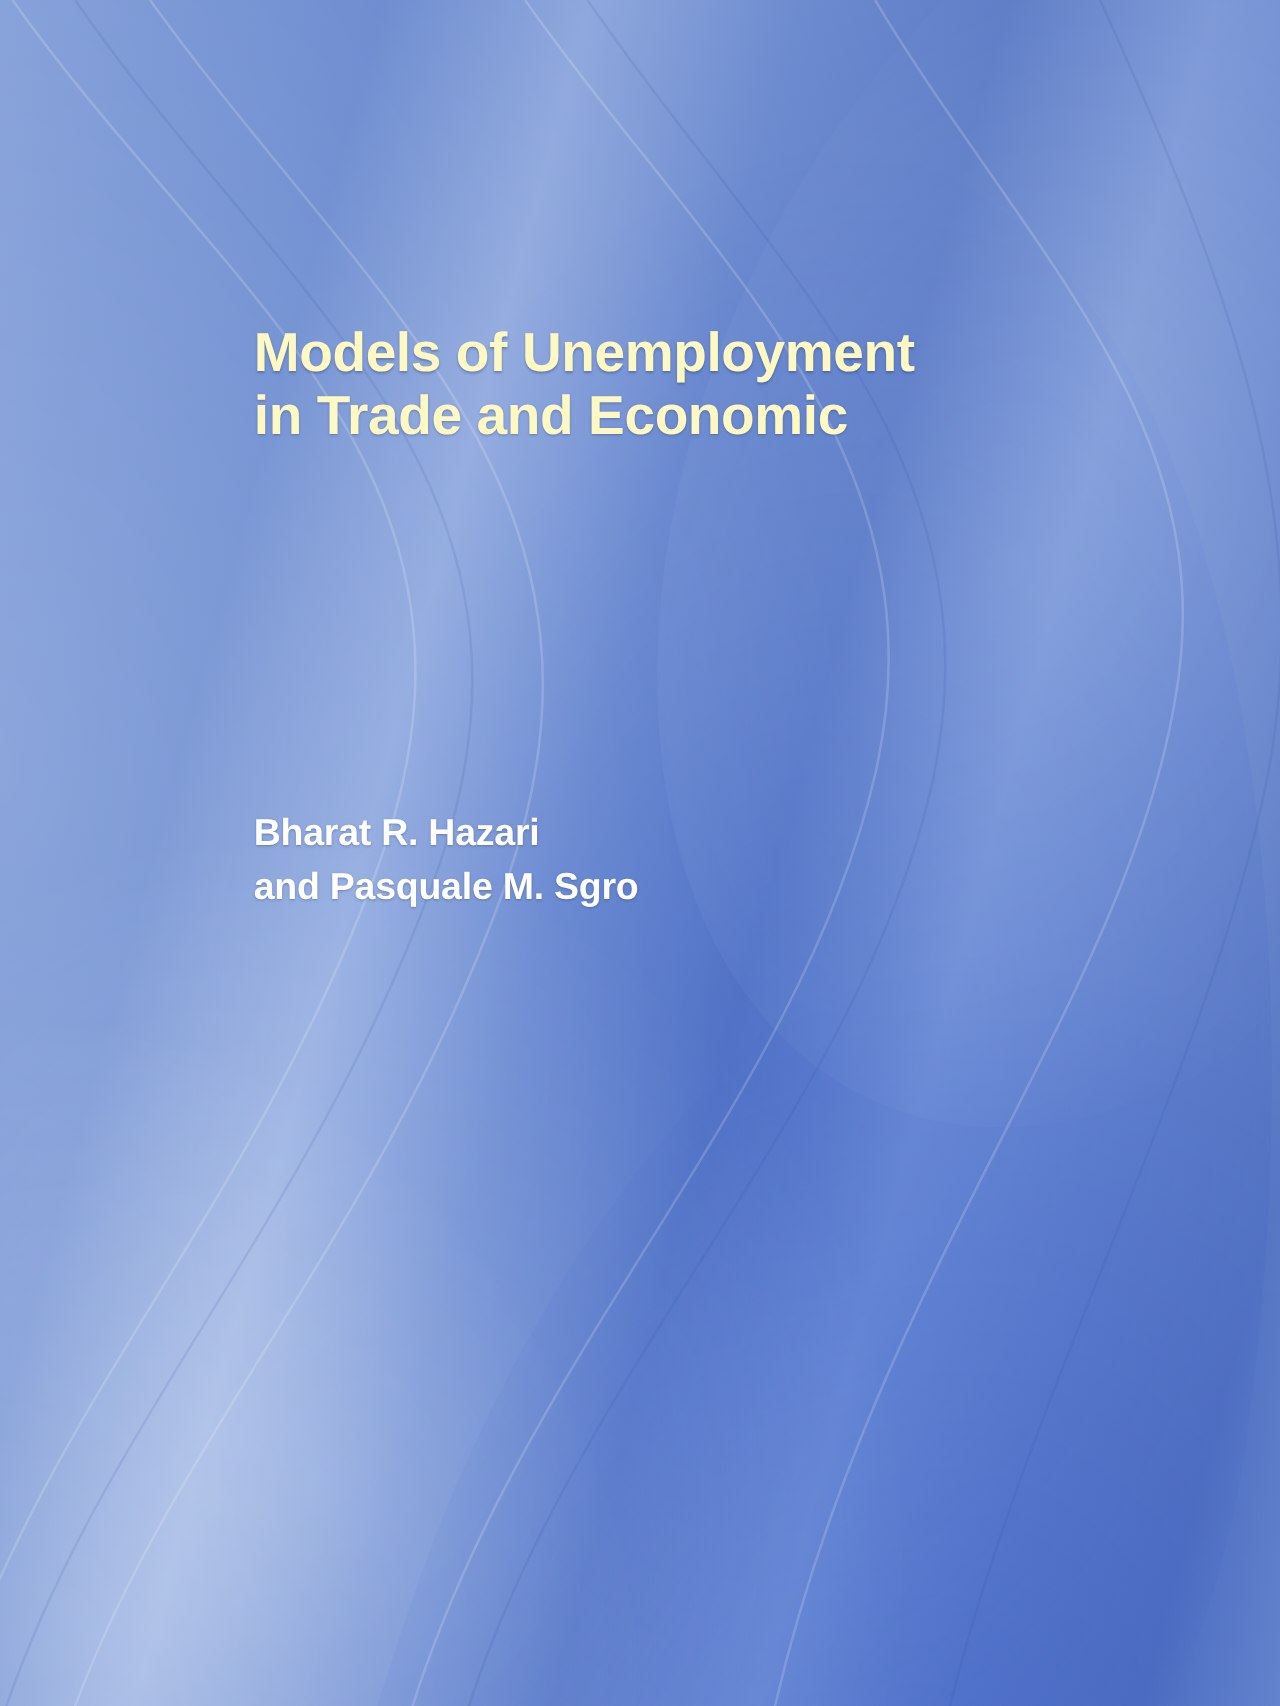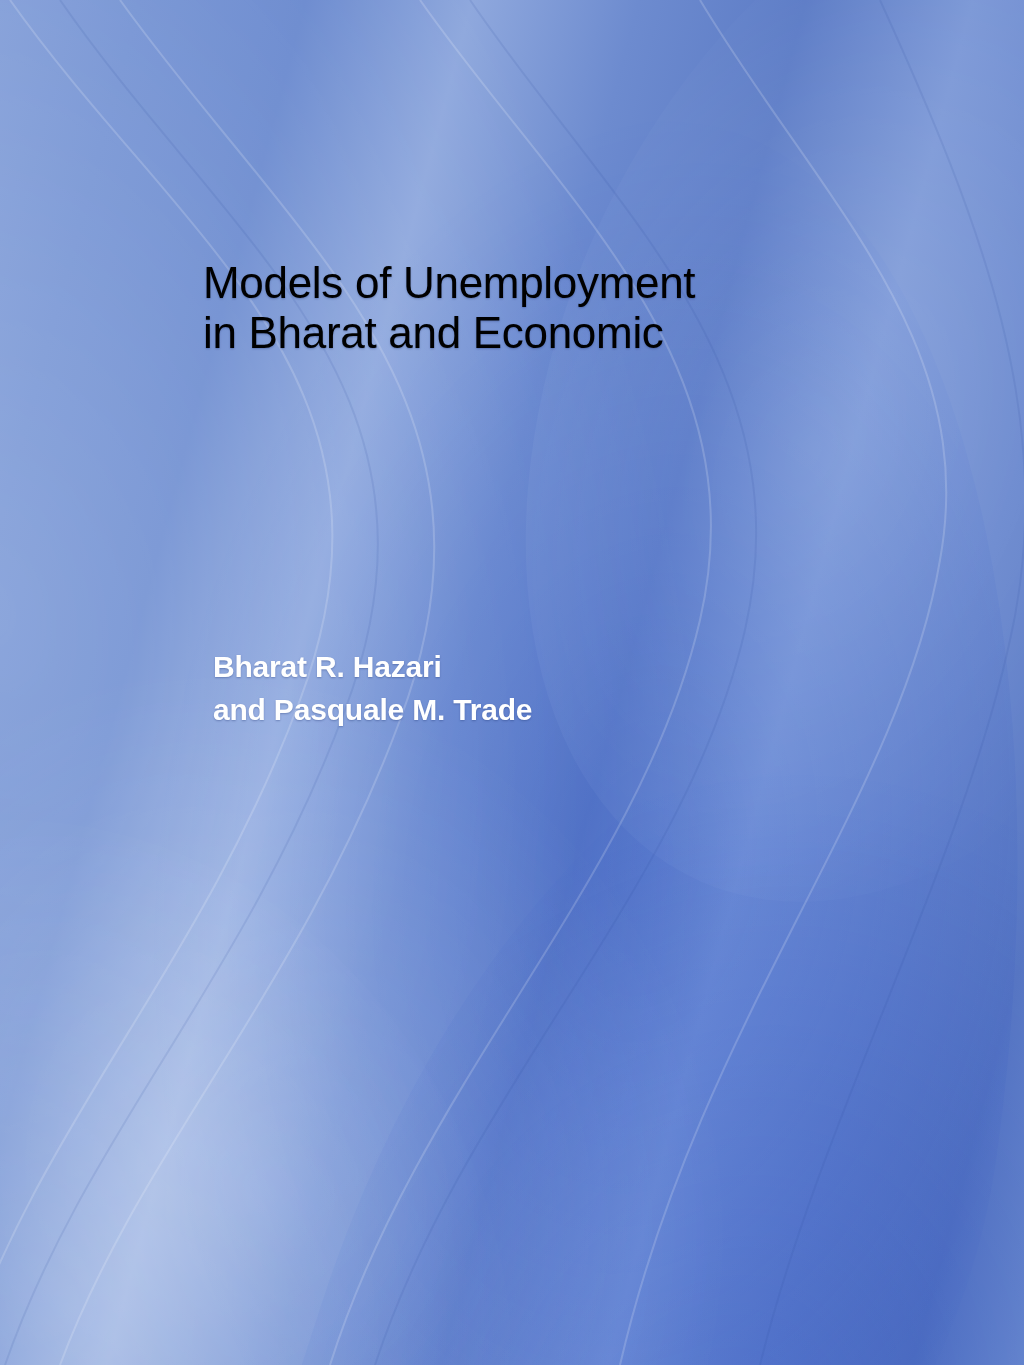--- a/index.html
+++ b/index.html
@@ -106,30 +106,30 @@
     position: absolute;
     inset: 0;
   }
   .title-block {
     position: absolute;
     left: 203px;
     top: 258px;
     width: 680px;
   }
   .title-line {
-    color: #000000;
+    color: #fef9c3;
     font-size: 44px;
-    font-weight: normal;
+    font-weight: bold;
     line-height: 50px;
     letter-spacing: -0.3px;
     text-shadow: 0 1px 2px rgba(30,50,110,0.35);
   }
   .author-block {
     position: absolute;
-    left: 213px;
+    left: 203px;
     top: 645px;
     width: 680px;
   }
   .author-line {
     color: #ffffff;
     font-size: 30px;
     font-weight: bold;
     line-height: 43px;
     letter-spacing: -0.2px;
     text-shadow: 0 1px 2px rgba(30,50,110,0.35);
@@ -159,22 +159,22 @@
       <path d="M 60,0 C 230,245 465,390 345,710 C 245,980 85,1135 5,1365"></path>
       <path d="M 470,0 C 610,205 805,365 745,630 C 685,890 465,1090 375,1365"></path>
       <path d="M 880,0 C 980,220 1060,420 1010,640 C 960,870 820,1120 760,1365"></path>
     </g>
   </svg>
 
   <div class="content">
 
     <div class="title-block">
       <div class="title-line">Models of Unemployment</div>
-      <div class="title-line">in Bharat and Economic</div>
+      <div class="title-line">in Trade and Economic</div>
     </div>
 
     <div class="author-block">
       <div class="author-line">Bharat R. Hazari</div>
-      <div class="author-line">and Pasquale M. Trade</div>
+      <div class="author-line">and Pasquale M. Sgro</div>
     </div>
 
   </div>
 </div>
 
 </body></html>

